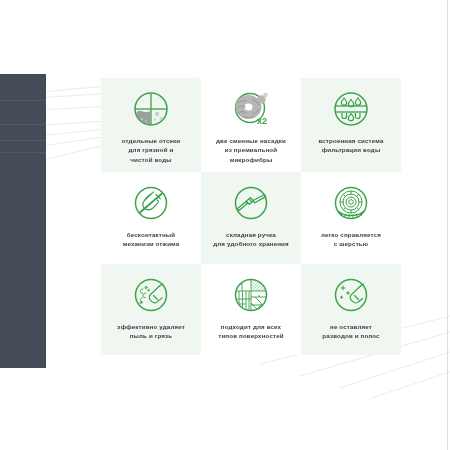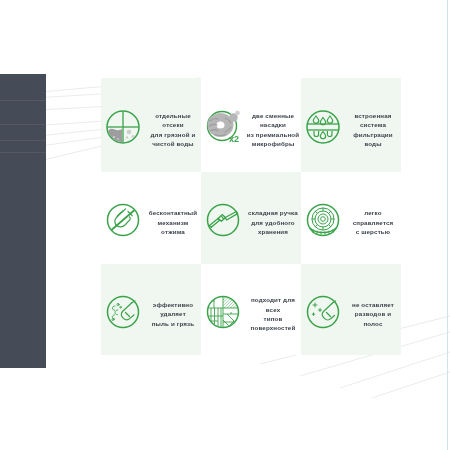--- a/index.html
+++ b/index.html
@@ -33,21 +33,21 @@
   .grid{
     position:absolute;
     left:101px;top:78px;
     width:300px;height:277px;
     display:grid;
     grid-template-columns:100px 100px 100px;
     grid-template-rows:94px 92px 91px;
   }
   .cell{
     position:relative;
-    display:flex;flex-direction:row;align-items:center;
+    display:flex;flex-direction:column;align-items:center;
     background:#ffffff;
     padding-top:9px;
     box-sizing:border-box;
   }
   .cell.tint{background:#f0f7f0;}
 
   .icon-wrap{
     width:44px;height:44px;
     display:flex;align-items:center;justify-content:center;
     margin-bottom:5px;

